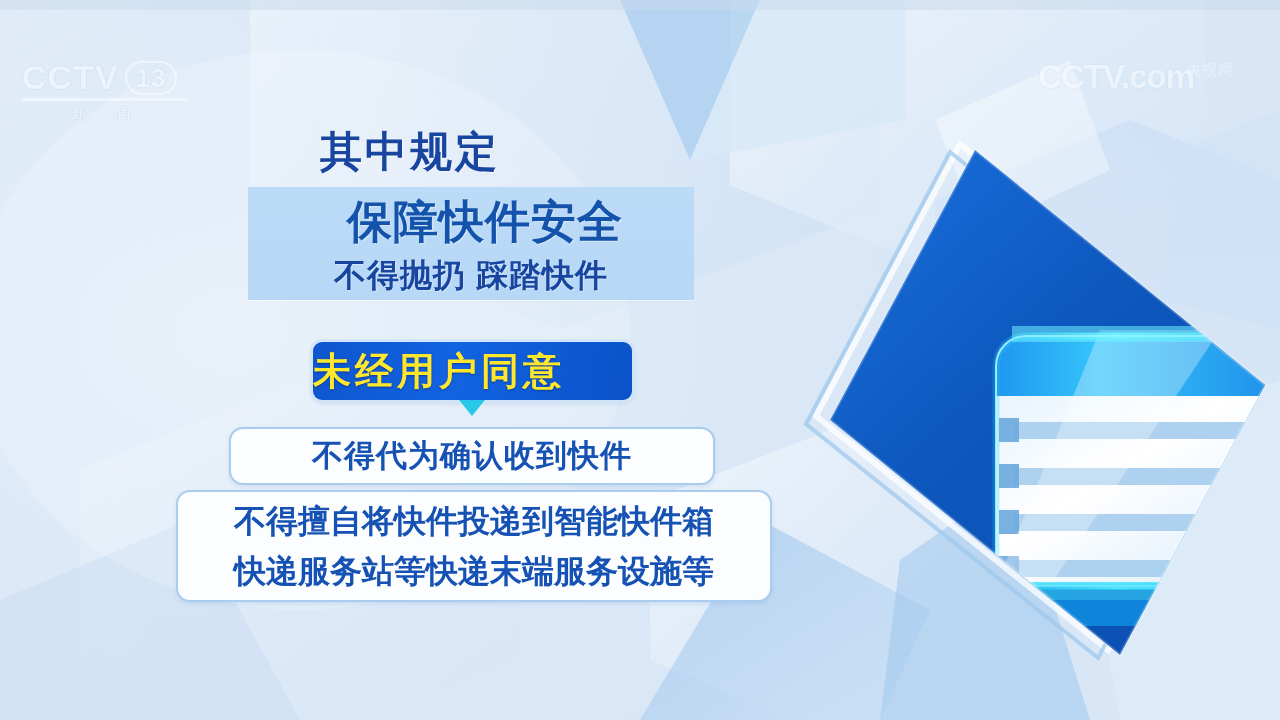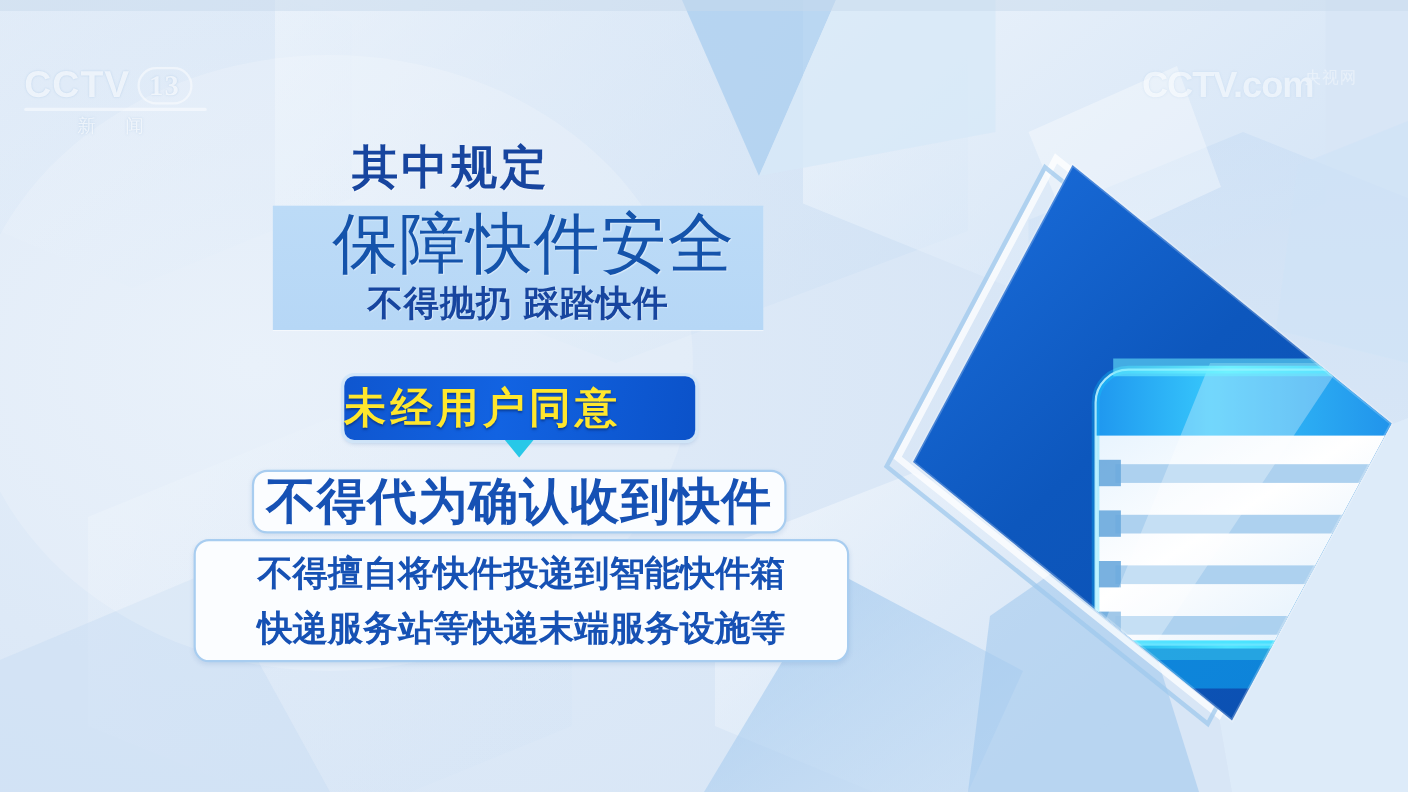--- a/index.html
+++ b/index.html
@@ -26,21 +26,21 @@
     opacity:.55;
   }
   .cctv13 .c13-row{
     display:flex;align-items:center;gap:6px;
     font-size:34px;font-weight:bold;letter-spacing:1px;
     color:rgba(255,255,255,.92);
     text-shadow:0 0 2px rgba(120,165,210,.65);
   }
   .cctv13 .c13-num{
     border:2px solid rgba(255,255,255,.9);
-    border-radius:999px;padding:0 9px;font-size:26px;line-height:30px;font-family:Liberation Serif, serif;
+    border-radius:999px;padding:0 9px;font-size:26px;line-height:30px;
   }
   .cctv13 .c13-sub{
     margin-top:2px;text-align:center;width:168px;
     font-size:17px;letter-spacing:11px;color:rgba(255,255,255,.9);
     text-shadow:0 0 2px rgba(120,165,210,.6);
   }
   .cctv13 .c13-rule{
     width:166px;height:3px;background:rgba(255,255,255,.85);
     border-radius:2px;margin-top:1px;
   }
@@ -72,21 +72,21 @@
     color:#17459f;
     text-shadow:1px 1px 0 rgba(255,255,255,.5);
   }
 
   .panel-blue{
     position:absolute;left:248px;top:187px;width:446px;height:113px;
     background:linear-gradient(180deg,#bcdbf7 0%,#b6d7f6 100%);
     box-shadow:0 1px 0 rgba(255,255,255,.5);
   }
   .panel-blue .p-l1{
-    text-align:center;font-size:60px;font-weight:normal;letter-spacing:1px;
+    text-align:center;font-size:45px;font-weight:bold;letter-spacing:1px;
     color:#1453ab;line-height:64px;padding-top:3px;
     text-shadow:1px 1px 1px rgba(255,255,255,.45);
     padding-left:28px;
   }
   .panel-blue .p-l2{
     text-align:center;font-size:32px;font-weight:bold;letter-spacing:1px;
     color:#17459f;line-height:42px;
     text-shadow:1px 1px 1px rgba(255,255,255,.4);
   }
 
@@ -112,21 +112,21 @@
 
   .chip-white{
     position:absolute;background:#fbfdff;
     border:2px solid #a8cdf0;border-radius:14px;
     box-shadow:0 2px 4px rgba(60,110,175,.12);
     display:flex;align-items:center;justify-content:center;
     text-align:center;
   }
   #chip-confirm{left:229px;top:427px;width:482px;height:54px;}
   #chip-confirm span{
-    font-size:45px;font-weight:bold;letter-spacing:1px;color:#1651b4;
+    font-size:31px;font-weight:bold;letter-spacing:1px;color:#1651b4;
   }
   #chip-locker{left:176px;top:490px;width:592px;height:108px;flex-direction:column;}
   #chip-locker span{
     font-size:32px;font-weight:bold;letter-spacing:0px;color:#1651b4;
     line-height:50px;display:block;
   }
 
   
   .graphic{position:absolute;left:800px;top:130px;width:480px;height:560px;}
   .graphic svg{position:absolute;left:0;top:0;}

